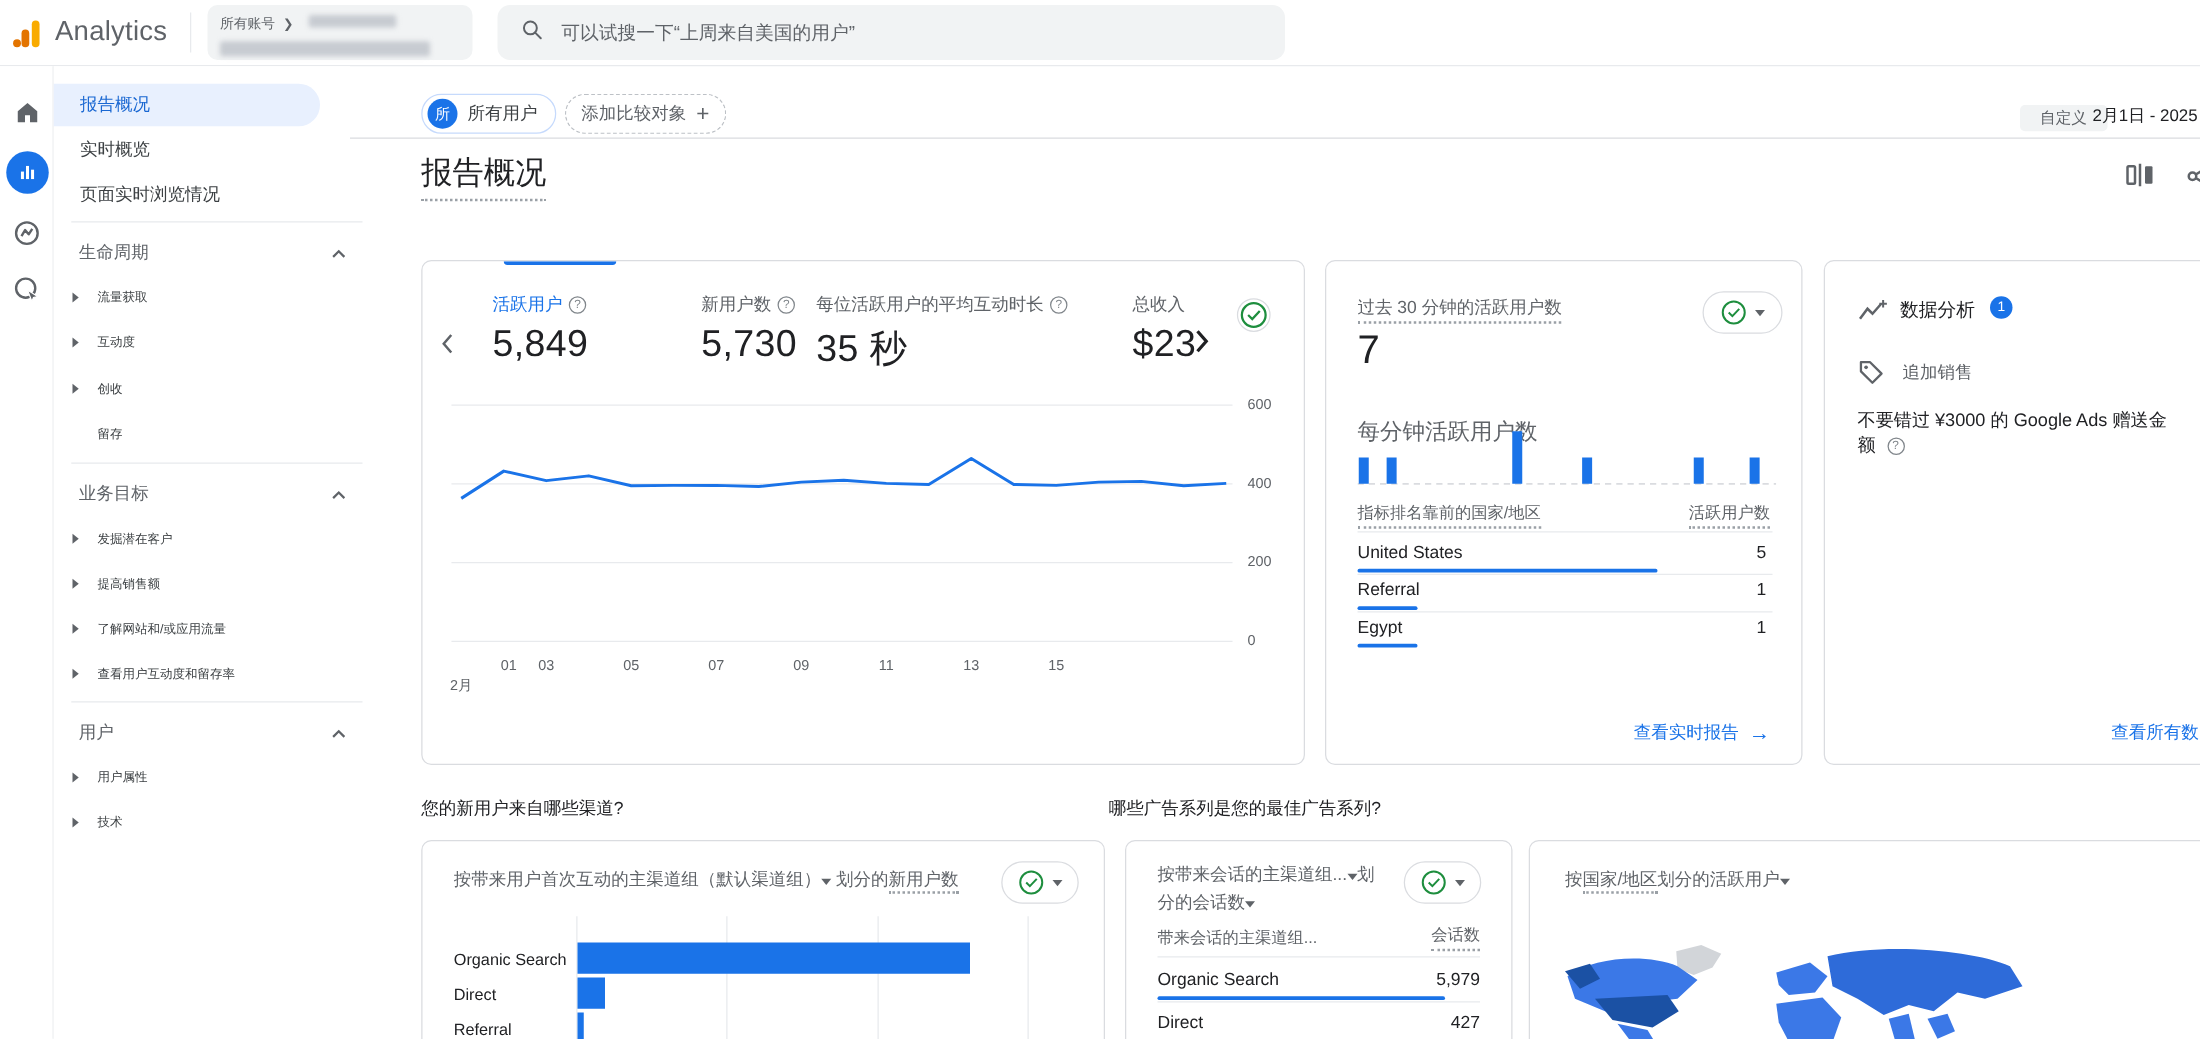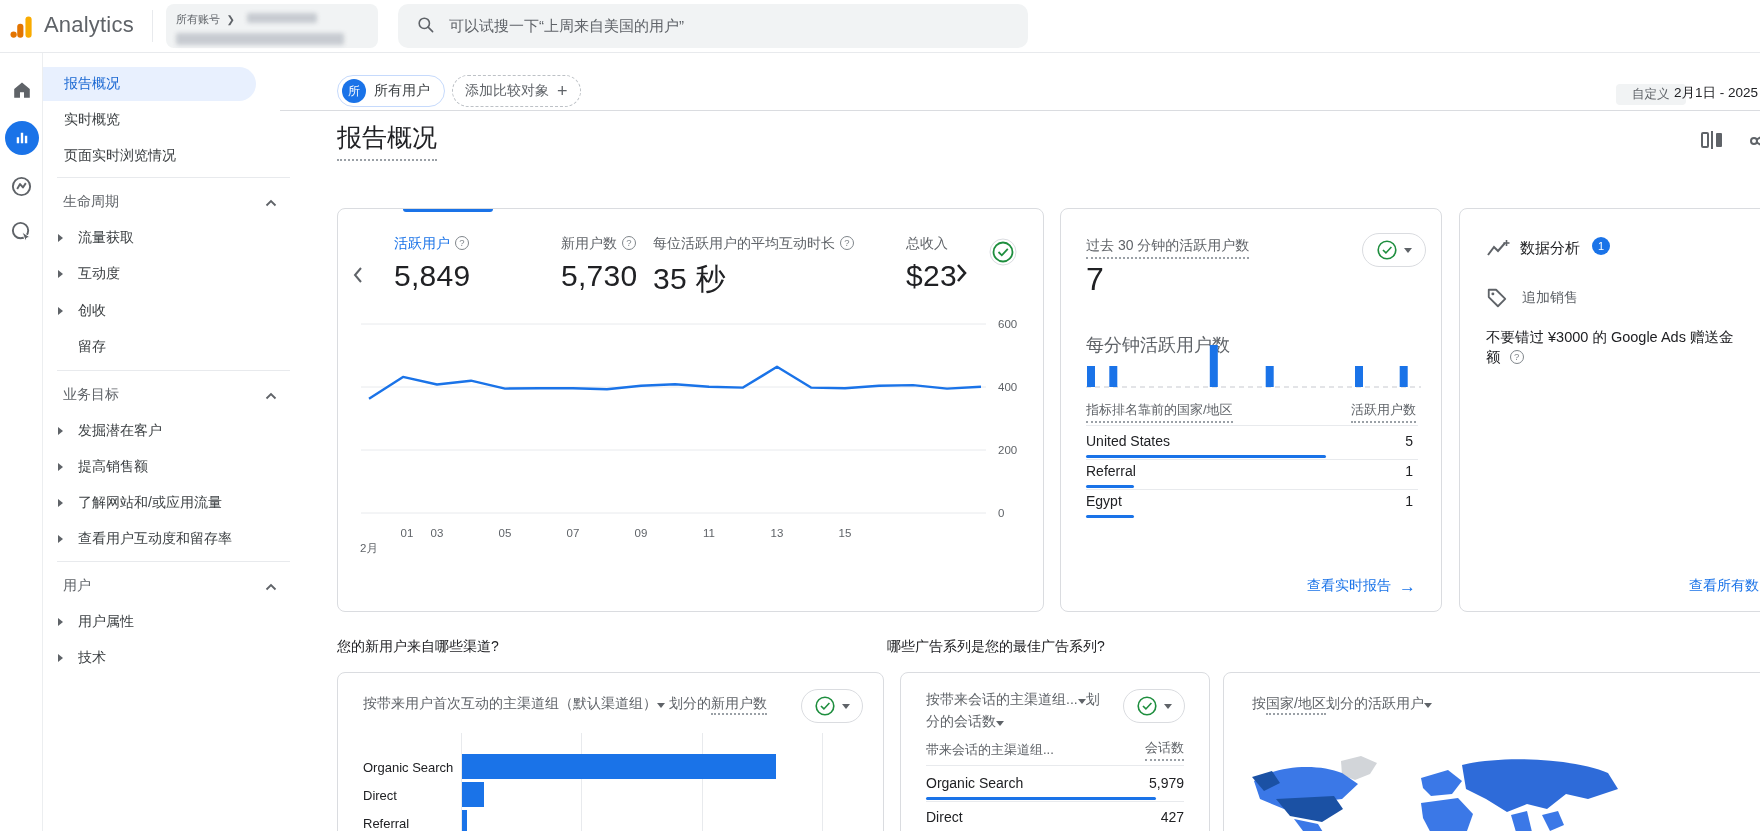--- a/index.html
+++ b/index.html
@@ -28,21 +28,21 @@
   #sidebar { position:absolute; left:43px; top:53px; width:237px; height:778px; background:#fff; }
   .sd-item { position:absolute; left:0; height:34px; display:flex; align-items:center; font-size:14px;
     color:#3c4043; cursor:pointer; width:213px; }
   .sd-item.sel { background:#e8f0fe; color:#1967d2; border-radius:0 18px 18px 0; }
   .sd-item .txt1 { margin-left:21px; }
   .sd-sec-title { position:absolute; left:0; width:213px; height:32px; display:flex; align-items:center;
     font-size:14px; color:#5f6368; cursor:pointer; }
   .sd-sec-title .txt { margin-left:20px; }
   .sd-caret-up { position:absolute; left:222px; }
   .sd-sub { position:absolute; left:0; width:213px; height:32px; display:flex; align-items:center;
-    font-size:14px; color:#3c4043; cursor:pointer; }
+    font-size:10px; color:#3c4043; cursor:pointer; }
   .tri-right { width:0; height:0; border-top:4px solid transparent; border-bottom:4px solid transparent;
     border-left:5px solid #5f6368; margin-left:15px; }
   .tri-ph { width:5px; margin-left:15px; }
   .sd-sub .txt { margin-left:15px; }
   .sd-div { position:absolute; left:14px; width:233px; height:1px; background:#e8eaed; }
   
   #main { position:absolute; left:280px; top:53px; width:1480px; height:778px; }
   .chip-audience { position:absolute; left:57px; top:22px; height:32px; border:1px solid #c6dafc; border-radius:16px;
     display:flex; align-items:center; padding:0 14px 0 4px; cursor:pointer; background:#fff; }
   .chip-avatar { width:24px; height:24px; border-radius:50%; background:#1a73e8; color:#fff; font-size:12px;

